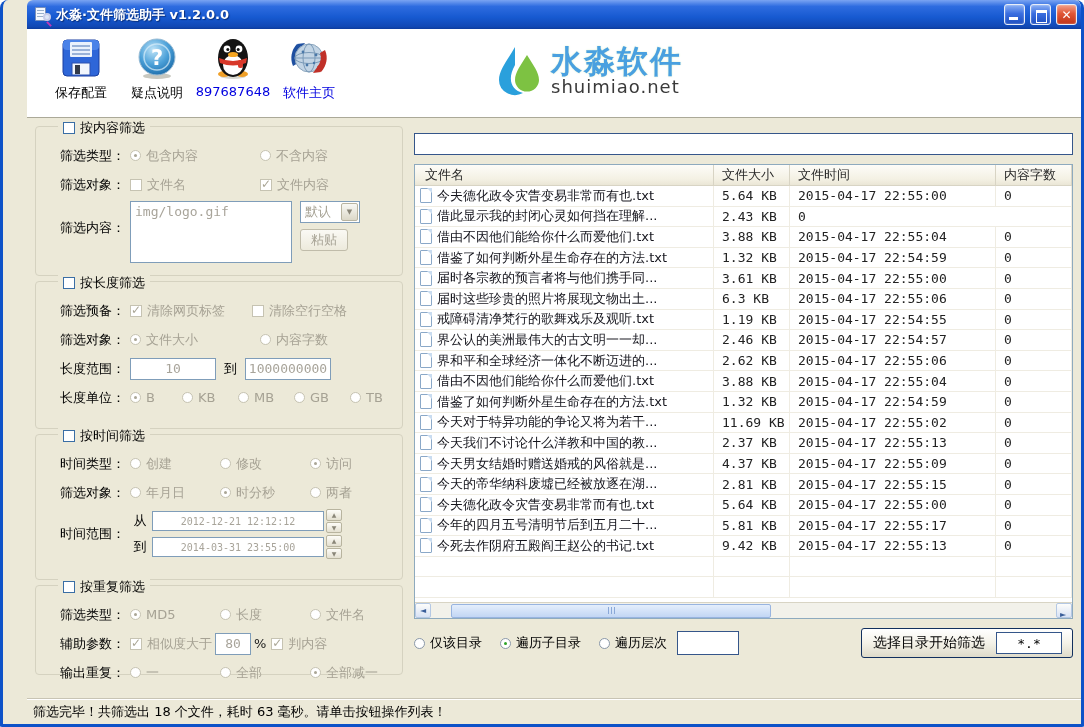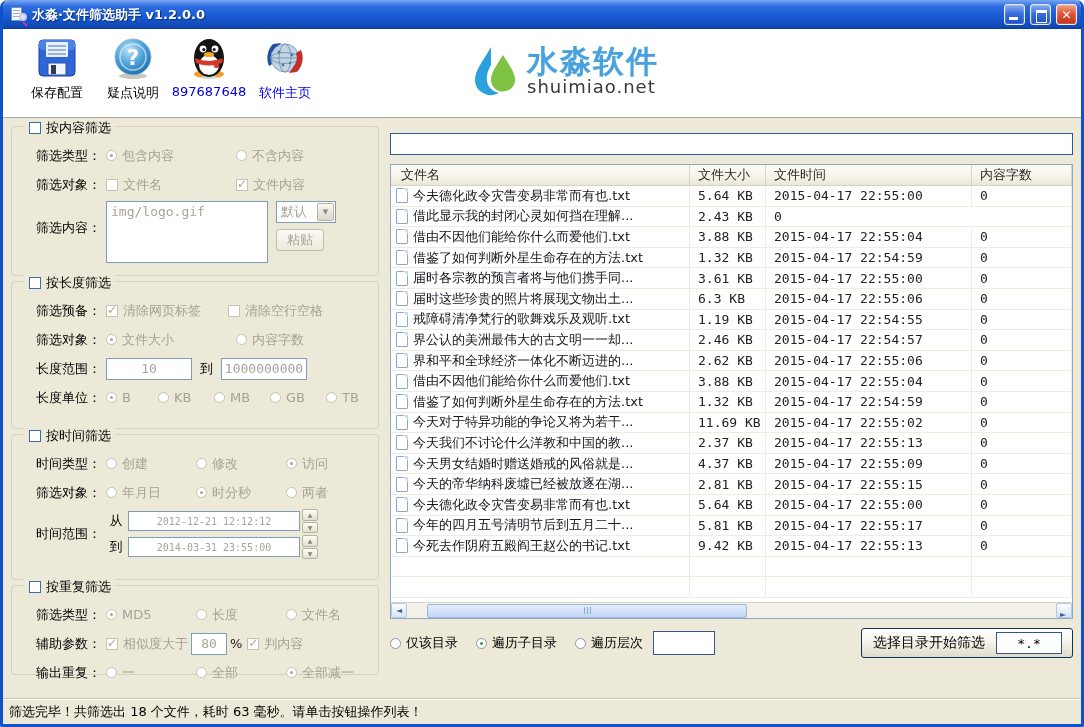--- a/index.html
+++ b/index.html
@@ -1,20 +1,20 @@
 <!DOCTYPE html>
 <html><head>
 <meta charset="utf-8">
 <style>
   * { margin:0; padding:0; box-sizing:border-box; }
   html,body { width:1084px; height:727px; overflow:hidden;
     font-family:"DejaVu Sans", sans-serif; font-size:13px; color:#1a1a1a; }
   .window { width:1084px; height:727px; display:flex; flex-direction:column;
     background:#ECE9D8; border:3px solid #0D52C8; border-top:none;
-    border-radius:8px 8px 2px 2px; overflow:hidden; }
+    border-radius:8px 8px 2px 2px; overflow:hidden;padding-left:24px; }
 
   
   .titlebar { height:29px; flex:0 0 29px; display:flex; align-items:center; gap:5px;
     padding:0 4px 0 6px; border-radius:6px 6px 0 0;
     background:linear-gradient(180deg,#7AA4F2 0%,#2E6CE0 22%,#1659D0 60%,#1148B4 92%,#0D3C9C 100%); }
   .titlebar .title { color:#fff; font-weight:bold; font-size:13px; text-shadow:1px 1px 1px #0A2E78; flex:1; }
   .appicon { width:18px; height:18px; position:relative; }
   .appicon .page { position:absolute; left:2px; top:1px; width:11px; height:14px;
     background:#F4F8FF; border:1px solid #7A90B8; border-radius:1px; }
   .appicon .page i { display:block; height:1px; background:#9AB0CC; margin:2px 1px 0 1px; }
@@ -43,21 +43,21 @@
     text-shadow:0 0 2px #D8EEC8; }
   .brand .bsite { font-size:18px; color:#3A3A3A; letter-spacing:1px; }
 
   
   .content { flex:1; display:flex; overflow:hidden; }
   .left { width:381px; flex:0 0 381px; padding:8px 5px 0 8px; }
   .right { flex:1; padding:8px 8px 0 6px; display:flex; flex-direction:column; }
 
   
   .gbox { position:relative; border:1px solid #D5D2C0; border-radius:4px; padding:14px 6px 2px 8px; margin-bottom:5px; }
-  .gbox .gtitle { position:absolute; top:-8px; left:12px; background:#ECE9D8; padding:0 5px;
+  .gbox .gtitle { position:absolute; top:-8px; left:22px; background:#ECE9D8; padding:0 5px;
     display:flex; align-items:center; gap:5px; font-size:13px; color:#000; }
   .grow { display:flex; align-items:center; min-height:29px; }
   .glabel { width:86px; flex:0 0 86px; padding-left:16px; color:#000; }
   .opt { display:flex; align-items:center; gap:5px; }
   .opt .olabel { color:#A6A294; }
   .w130 { width:130px; } .w88 { width:90px; } .w118 { width:122px; }
 
   .radio { width:11px; height:11px; border-radius:50%; background:#fff; border:1px solid #8A98A8;
     position:relative; flex:0 0 11px; }
   .radio.dis { border-color:#C6C3B2; }

